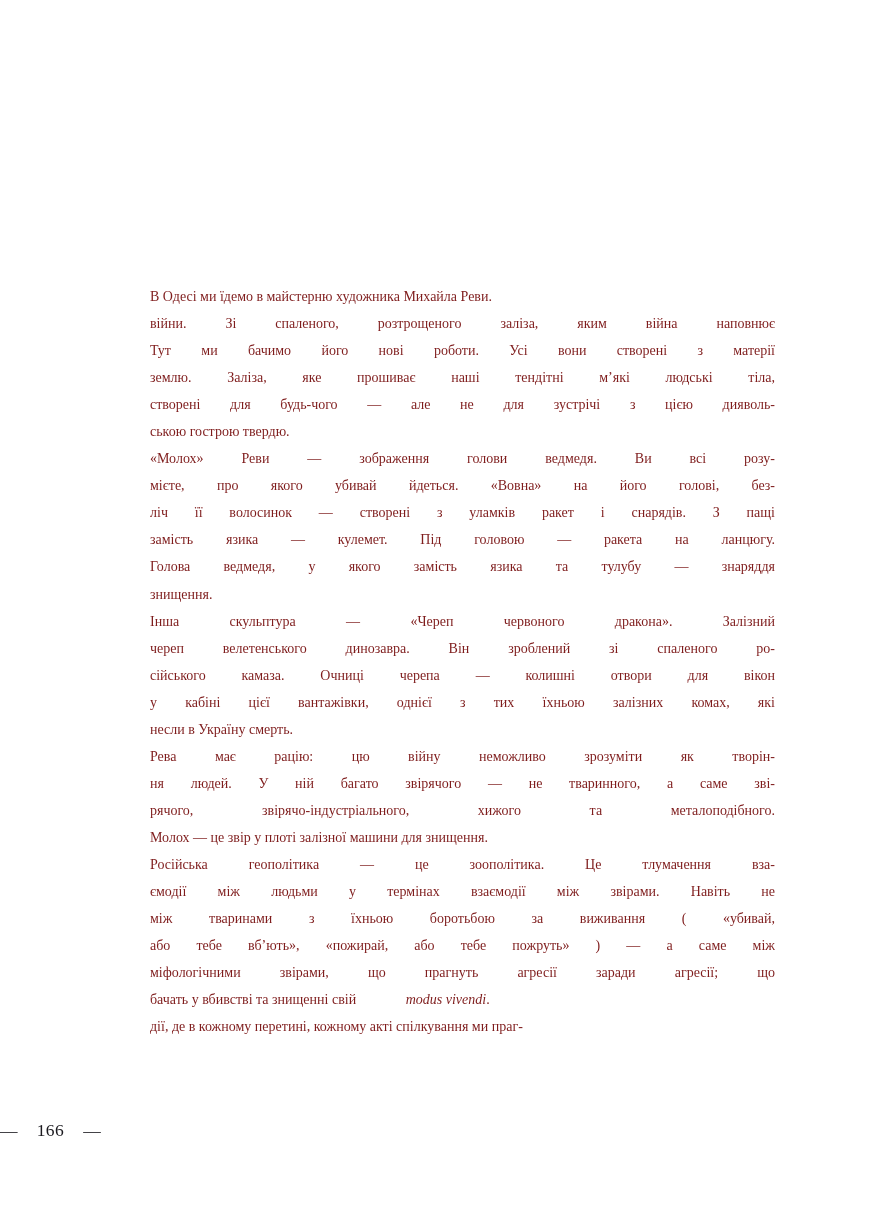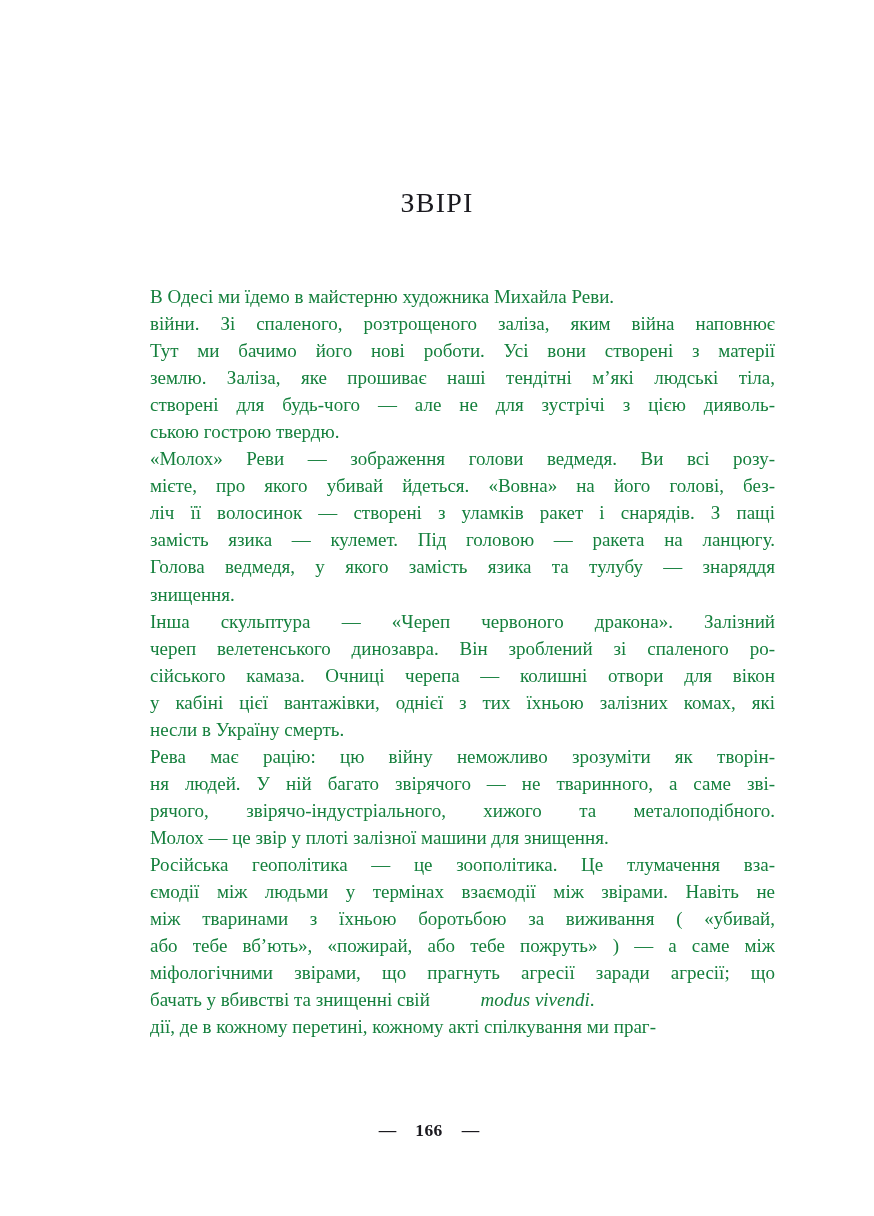--- a/index.html
+++ b/index.html
@@ -33,25 +33,25 @@
     font-weight: 400;
     color: #1b1a1f;
   }
 
   
   .text-block {
     position: absolute;
     left: 120px;
     top: 283px;
     width: 655px;
-    font-size: 19px;
+    font-size: 14px;
     line-height: 27.05px;
     text-align: justify;
     text-justify: inter-word;
-    color: #15803d;
+    color: #7f1d1d;
     hyphens: none;
   }
 
   .para {
     margin: 0;
     text-indent: 30px;
     text-align: justify;
   }
 
   
@@ -77,36 +77,34 @@
     font-style: italic;
     margin-left: 46px;
   }
 
   
   .folio {
     position: absolute;
     left: 0;
     right: 16px;
     top: 1120px;
-    text-align: center;
+    text-align: left;
     font-size: 17.5px;
     letter-spacing: 0.4px;
     color: #1b1a1f;
-    font-weight: bold;
   }
   .folio .rule {
     letter-spacing: 0;
   }
 </style>
 </head>
 <body>
 
 <div class="page">
 
-  <h1 class="chapter-title">ЗВІРІ</h1>
 
   <div class="text-block">
 
     <p class="para">
       <span class="line indent flush">В Одесі ми їдемо в майстерню художника Михайла Реви.</span>
     </p>
 
     <p class="para">
       <span class="line">війни. Зі спаленого, розтрощеного заліза, яким війна наповнює</span>
       <span class="line indent">Тут ми бачимо його нові роботи. Усі вони створені з матерії</span>

